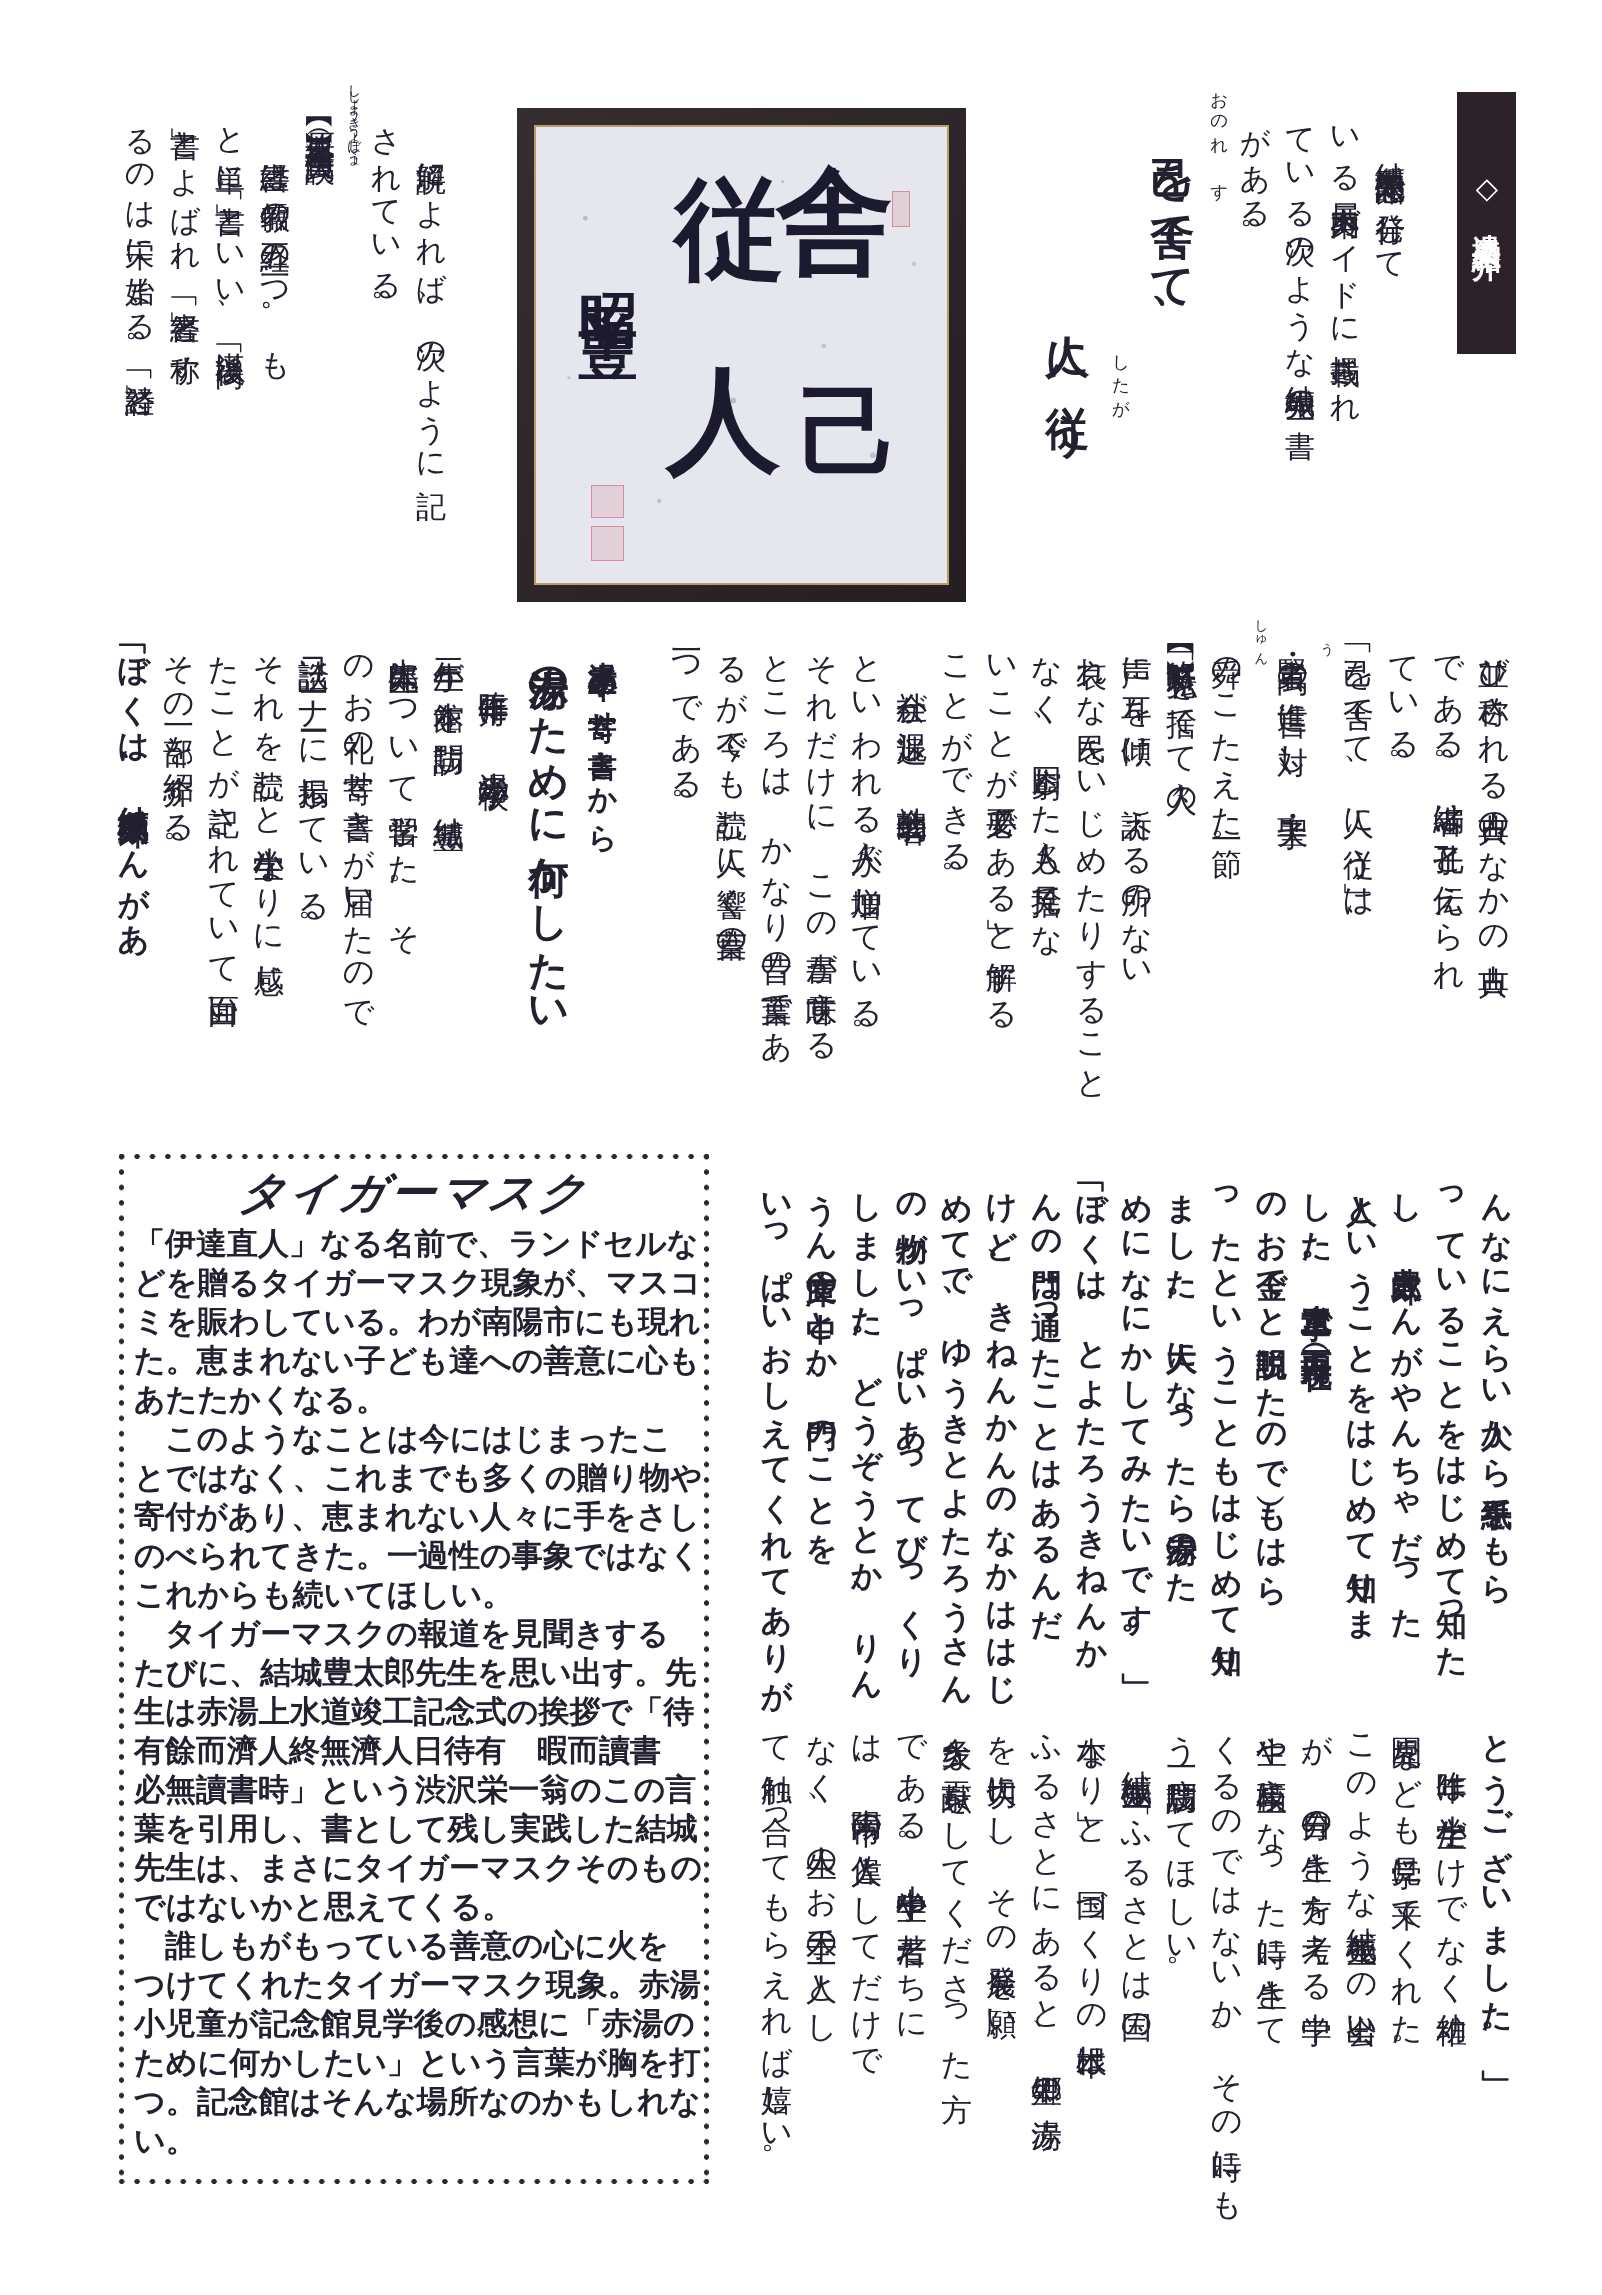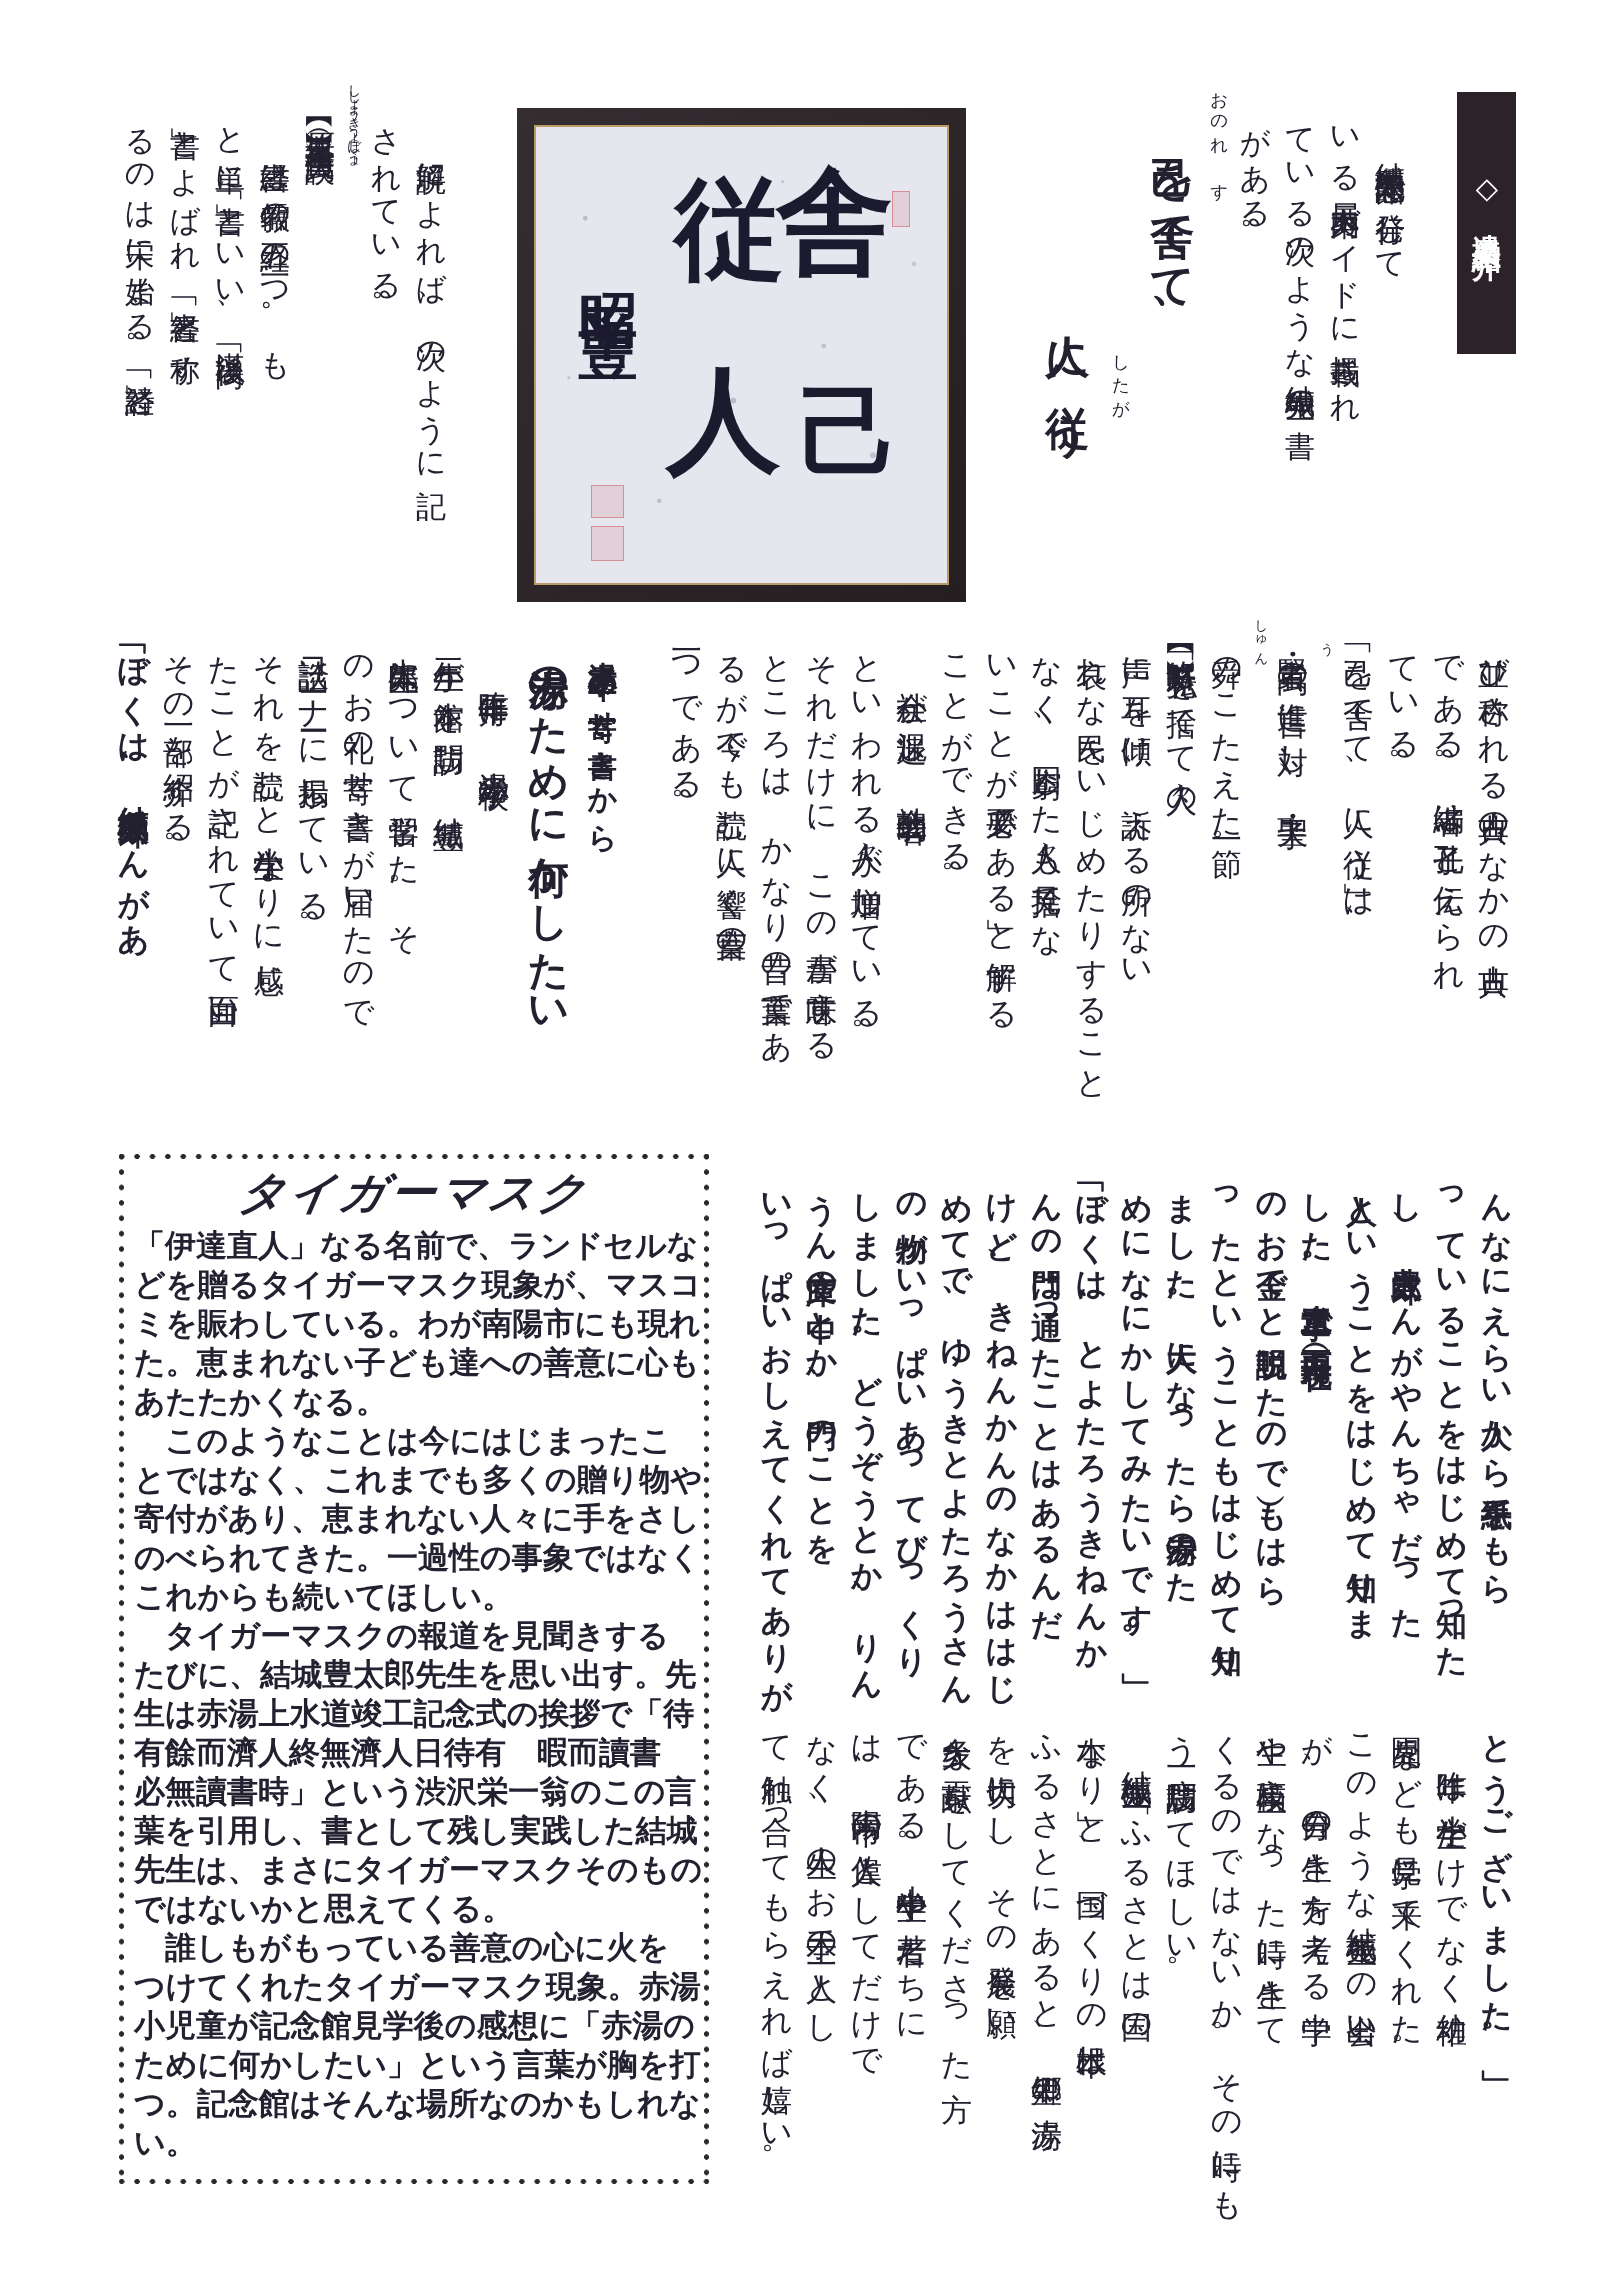--- a/index.html
+++ b/index.html
@@ -62,21 +62,21 @@
 
 
 .tiger{position:absolute;left:122px;top:1157px;width:585px;height:1025px;}
 .dots-h{position:absolute;left:-2.7px;width:590px;height:5.3px;
   background:radial-gradient(circle,var(--dots) 2.4px,transparent 2.9px) -5px 0/15.4px 5.3px repeat-x;}
 .dots-v{position:absolute;top:-2.7px;width:5.3px;height:1031px;
   background:radial-gradient(circle,var(--dots) 2.4px,transparent 2.9px) 0 -5px/5.3px 15.4px repeat-y;}
 .tiger-title{position:absolute;left:0;top:12px;width:100%;text-align:center;font-family:"DejaVu Sans",sans-serif;
   font-weight:900;font-style:italic;font-size:45px;line-height:47px;letter-spacing:4px;}
 .tiger-title span{display:inline-block;transform:skewX(-10deg);}
-.tiger-body{position:absolute;left:12px;top:69px;font-size:31px;line-height:39px;white-space:pre;}
+.tiger-body{position:absolute;left:12px;top:69px;font-size:31px;line-height:39px;white-space:pre;font-family:Liberation Mono, monospace;}
 </style>
 </head>
 <body>
 
 <div class="v label"><span>◇遺墨紹介◇</span></div>
 
 <div class="v mincho intro pre">　結城豊太郎記念館で発行して
 いる展示案内ガイドに掲載され
 ている次のような結城先生の書
 がある。</div>

